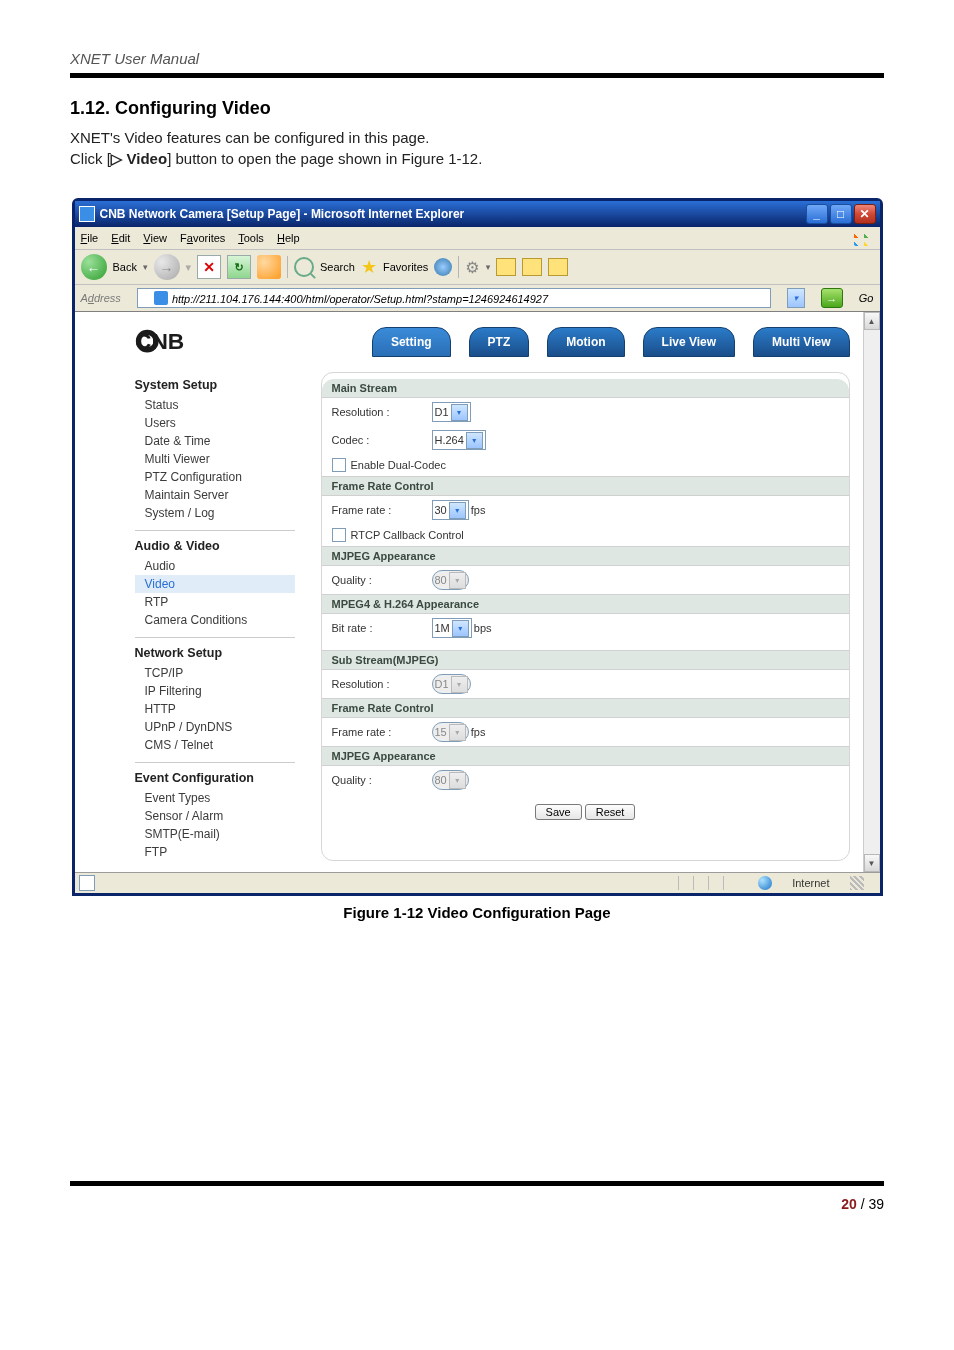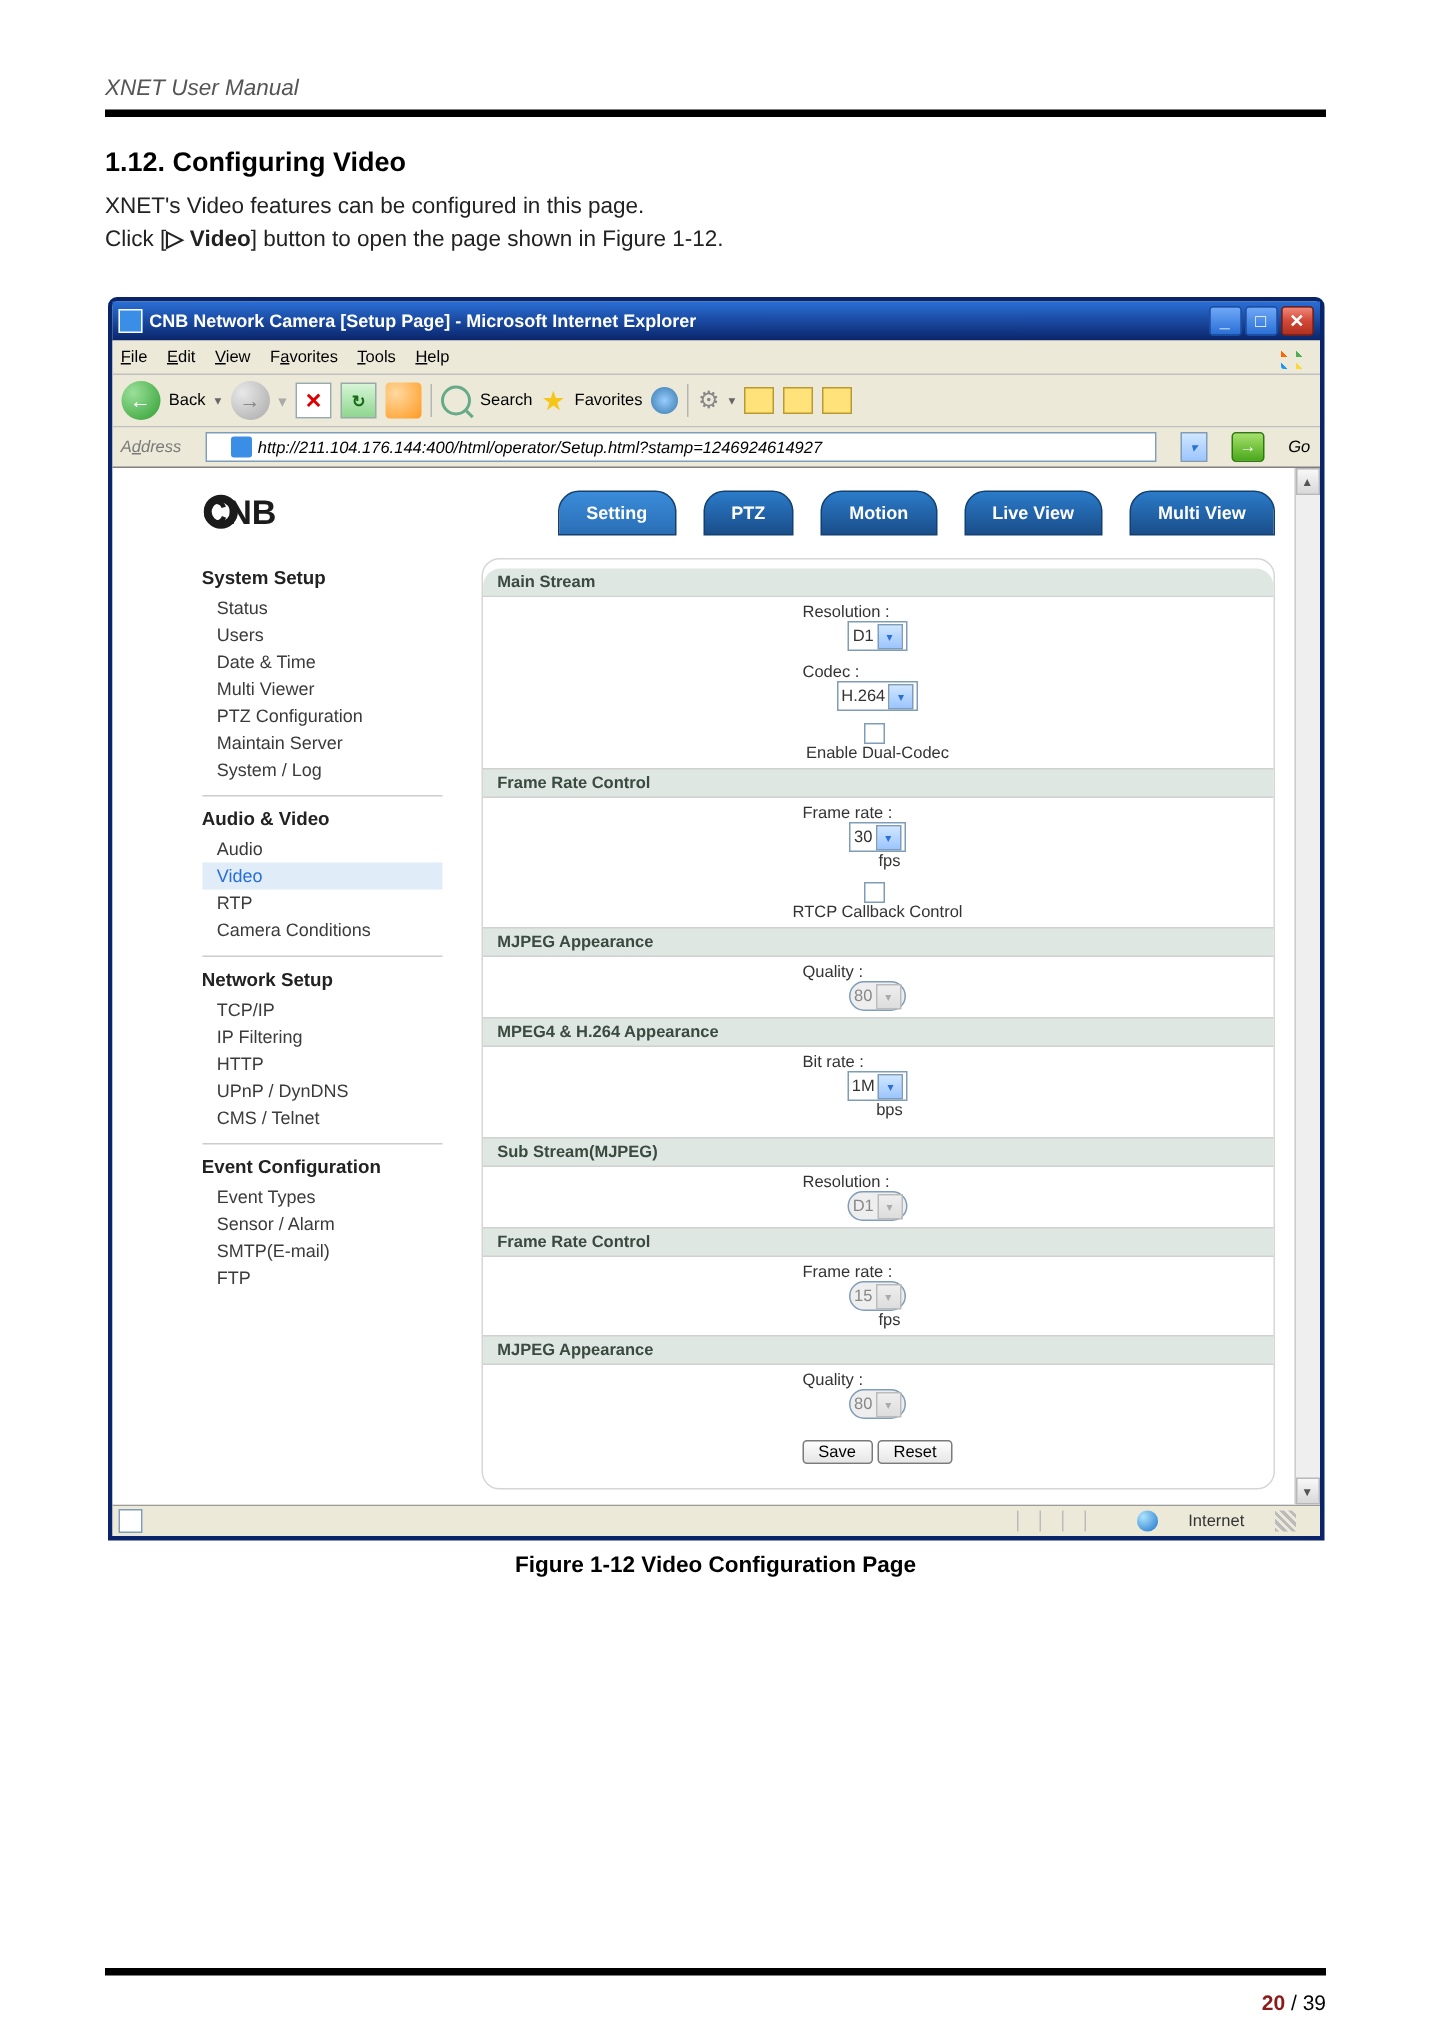--- a/index.html
+++ b/index.html
@@ -189,24 +189,24 @@
   .form-panel{
     flex:1; border:1px solid #d6d6d6; border-radius:12px; padding:6px 0 14px 0;
     position:relative;
   }
   .section-band{
     background:#dfe7e2; font-weight:bold; font-size:11px; color:#3a4a40;
     padding:3px 10px; border-top:1px solid #d0d0d0; border-bottom:1px solid #d0d0d0;
   }
   .section-band.first{ border-top:none; border-radius:12px 12px 0 0;}
   .form-row{
-    display:flex; align-items:center; padding:4px 10px; font-size:11px; color:#333;flex-direction:column;
+    display:flex; align-items:center; padding:4px 10px; font-size:11px; color:#333;
   }
   .form-row .lbl{ width:100px;}
-  .form-row .units{ margin-left:16px; color:#333;}
+  .form-row .units{ margin-left:2px; color:#333;}
   .sel{
     height:18px; font-size:11px; border:1px solid #7f9db9; background:#fff;
     display:inline-flex; align-items:center; padding:0 2px;
   }
   .sel .dd-btn{ width:15px;height:15px;margin-left:2px;background:linear-gradient(#cfe6ff,#9cc5ff);border:1px solid #7f9db9;display:flex;align-items:center;justify-content:center;color:#2a6fd6;font-size:8px;}
   .sel.disabled{ background:#eee; color:#888;border-radius:10px;}
   .sel.disabled .dd-btn{ background:linear-gradient(#eee,#ddd); color:#aaa; border-color:#bbb;}
   .cb{ width:12px;height:12px;border:1px solid #7f9db9;background:#fff;margin-right:5px;display:inline-block;vertical-align:middle;}
   .btn-row{ text-align:center; padding:10px 0 2px 0;}
   .xp-btn{

